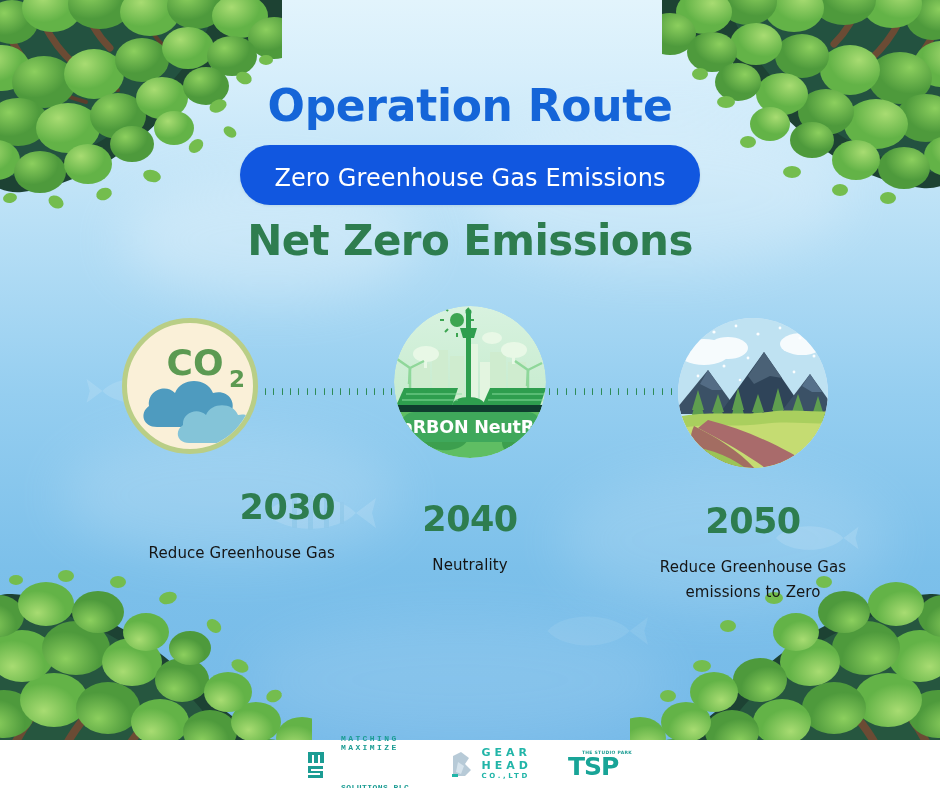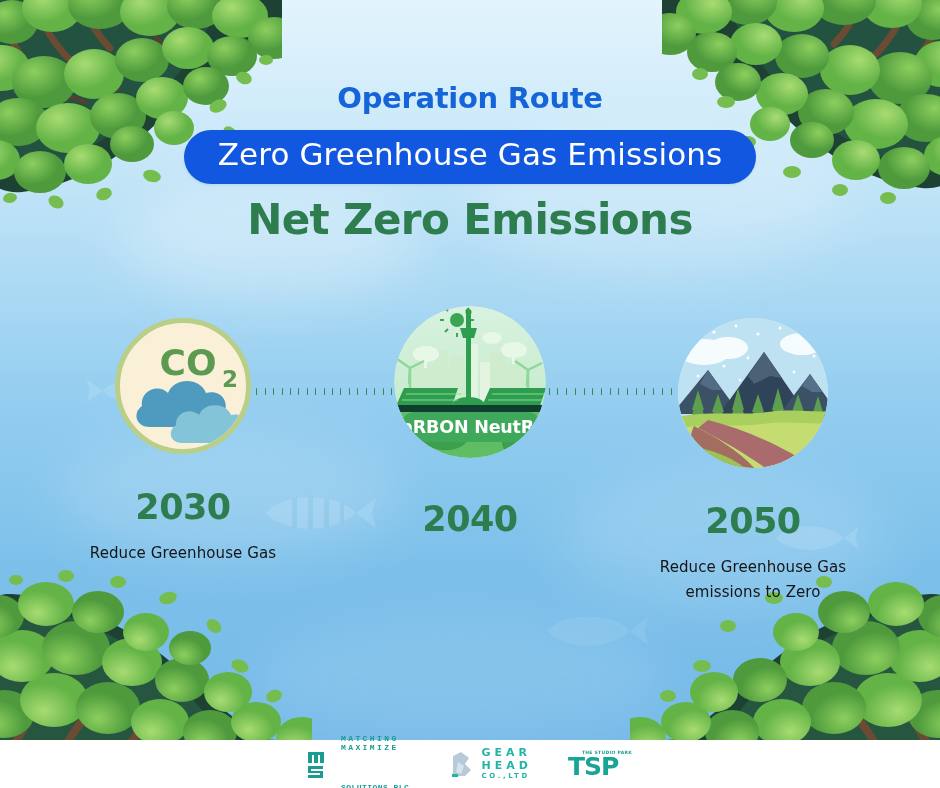--- a/index.html
+++ b/index.html
@@ -19,44 +19,44 @@
   .foliage { position:absolute; pointer-events:none; }
   .f-tl { top:-14px; left:-18px; width:300px; height:236px; }
   .f-tr { top:-18px; right:-22px; width:300px; height:236px; transform:scaleX(-1); }
   .f-bl { bottom:-6px; left:-18px; width:330px; height:230px; transform:scaleY(-1); }
   .f-br { bottom:-6px; right:-20px; width:330px; height:230px; transform:scale(-1,-1); }
 
   
   .header { position:absolute; top:0; left:0; right:0; padding-top:84px; text-align:center; z-index:5; }
   .op-route {
     font-family:"DejaVu Sans", sans-serif;
-    font-size:29px; font-weight:bold; color:#1565D8;
+    font-size:44px; font-weight:bold; color:#1565D8;
     letter-spacing:-.3px; line-height:1;
   }
   .badge-wrap { margin-top:17px; display:flex; justify-content:center; }
   .badge {
     background:#1157E0; color:#fff; border-radius:34px;
-    padding:8px 34px 13px; font-size:31px; line-height:1.08;
+    padding:21px 34px 13px; font-size:24px; line-height:1.08;
     letter-spacing:.1px; font-weight:400; white-space:nowrap;
     box-shadow:0 1px 3px rgba(0,0,0,.08);
   }
   .net-zero {
     margin-top:15px; font-size:42px; font-weight:bold; color:#2E7D4F;
     letter-spacing:-.6px; line-height:1;
   }
 
   
   .timeline { position:absolute; top:300px; left:0; right:0; height:330px; z-index:4; }
   .dotline { position:absolute; top:88px; height:7px; display:flex; gap:8px; align-items:center; }
   .dotline i { width:7px; height:7px; background:#2E8B57; display:block; border-radius:1px; }
   .dl-1 { left:248px; width:160px; }
   .dl-2 { left:540px; width:140px; }
 
   .node { position:absolute; text-align:center; }
-  .n1 { left:38px;  width:290px; }
+  .n1 { left:45px;  width:290px;text-align:right; }
   .n2 { left:355px; width:230px; }
   .n3 { left:608px; width:290px; }
 
   .circle { width:140px; height:140px; border-radius:50%; margin:0 auto; position:relative; overflow:hidden; }
   .c1 { background:#FAF0D8; border:5px solid #B9CE86; width:136px; height:136px; margin-top:18px; }
   .c2 { width:152px; height:152px; margin-top:6px; border-radius:50%; }
   .c3 { width:150px; height:150px; margin-top:18px; background:#cfe6f5; }
 
   .year { font-size:35px; font-weight:bold; color:#2E7D4F; margin-top:36px; line-height:1; letter-spacing:-.5px; }
   .n2 .year { margin-top:44px; }
@@ -458,20 +458,21 @@
           </g>
 
           <rect x="-4" y="99" width="160" height="7" fill="#0F3D2E"></rect>
           <rect x="6" y="106" width="142" height="30" rx="15" fill="#3FA85B"></rect>
           <text x="76" y="127" text-anchor="middle" font-family="DejaVu Sans, sans-serif" font-size="17.5" font-weight="bold" fill="#ffffff" letter-spacing="-0.2">CaRBON NeutRal</text>
         </g>
       </svg>
     </div>
     <div class="year">2040</div>
     <div class="desc">
+      <div>Neutrality</div>
     </div>
   </div>
 
   <div class="node n3">
     <div class="circle c3">
       <svg viewBox="0 0 150 150" width="150" height="150">
         <defs>
             <clipPath id="mClip">
               <circle cx="75" cy="75" r="75"></circle>
             </clipPath>

